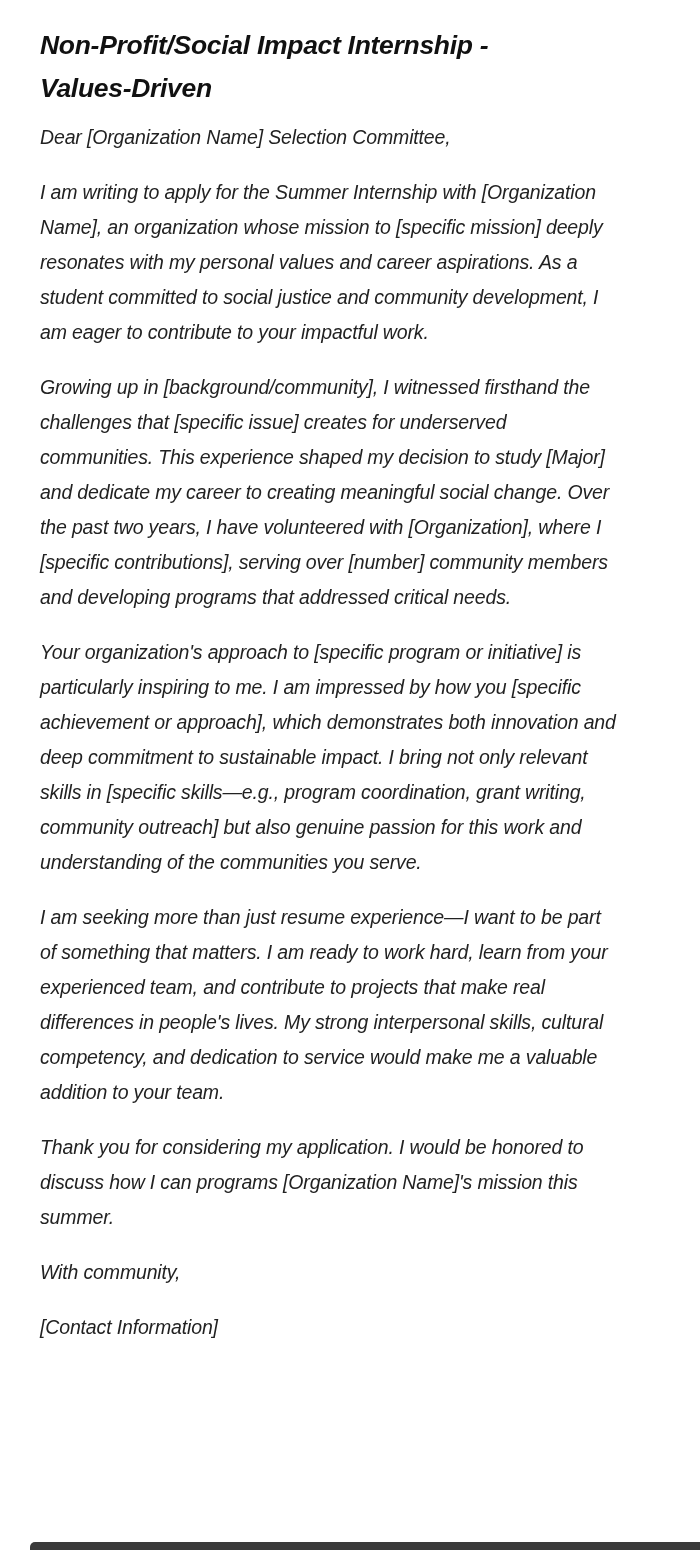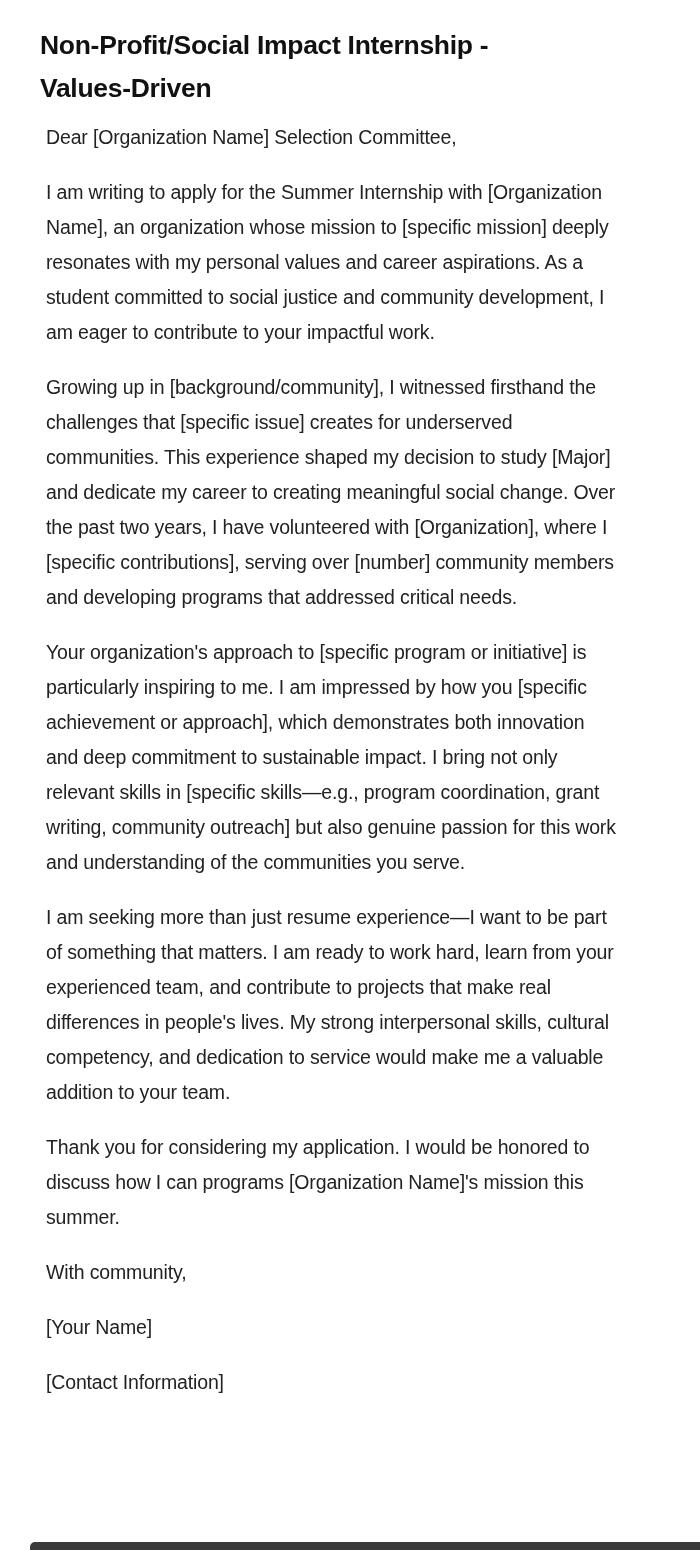--- a/index.html
+++ b/index.html
@@ -18,33 +18,34 @@
     overflow: hidden;
   }
   .page {
     position: absolute;
     top: 0;
     left: 0;
     width: 664px;
     height: 1550px;
     padding: 24px 45px 0 40px;
     background: var(--background);
+    font-style: italic;
   }
   h1.letter-title {
     margin: 0 0 10px 0;
     font-family: "Liberation Sans", sans-serif;
     font-weight: 700;
     font-size: 26.5px;
     line-height: 43px;
     letter-spacing: -0.3px;
     color: var(--heading-text);
   }
   h1.letter-title .tl { display: block; }
   p.para {
-    margin: 0 0 20px 6px;
+    margin: 0 0 20px 0;
     font-family: "Liberation Sans", sans-serif;
     font-weight: 400;
     font-size: 19.5px;
     line-height: 35px;
     letter-spacing: -0.15px;
     color: var(--body-text);
   }
   .bottom-bar {
     position: absolute;
     left: 30px;
@@ -63,17 +64,16 @@
     <span class="tl">Non-Profit/Social Impact Internship -</span>
     <span class="tl">Values-Driven</span>
   </h1>
   <p class="para">Dear [Organization Name] Selection Committee,</p>
   <p class="para">I am writing to apply for the Summer Internship with [Organization Name], an organization whose mission to [specific mission] deeply resonates with my personal values and career aspirations. As a student committed to social justice and community development, I am eager to contribute to your impactful work.</p>
   <p class="para">Growing up in [background/community], I witnessed firsthand the challenges that [specific issue] creates for underserved communities. This experience shaped my decision to study [Major] and dedicate my career to creating meaningful social change. Over the past two years, I have volunteered with [Organization], where I [specific contributions], serving over [number] community members and developing programs that addressed critical needs.</p>
   <p class="para">Your organization's approach to [specific program or initiative] is particularly inspiring to me. I am impressed by how you [specific achievement or approach], which demonstrates both innovation and deep commitment to sustainable impact. I bring not only relevant skills in [specific skills—e.g., program coordination, grant writing, community outreach] but also genuine passion for this work and understanding of the communities you serve.</p>
   <p class="para">I am seeking more than just resume experience—I want to be part of something that matters. I am ready to work hard, learn from your experienced team, and contribute to projects that make real differences in people's lives. My strong interpersonal skills, cultural competency, and dedication to service would make me a valuable addition to your team.</p>
   <p class="para">Thank you for considering my application. I would be honored to discuss how I can programs [Organization Name]'s mission this summer.</p>
   <p class="para">With community,</p>
-  <p class="para">[Your Name]</p>
   <p class="para">[Contact Information]</p>
 </div>
 
 <div class="bottom-bar"></div>
 
 </body></html>

